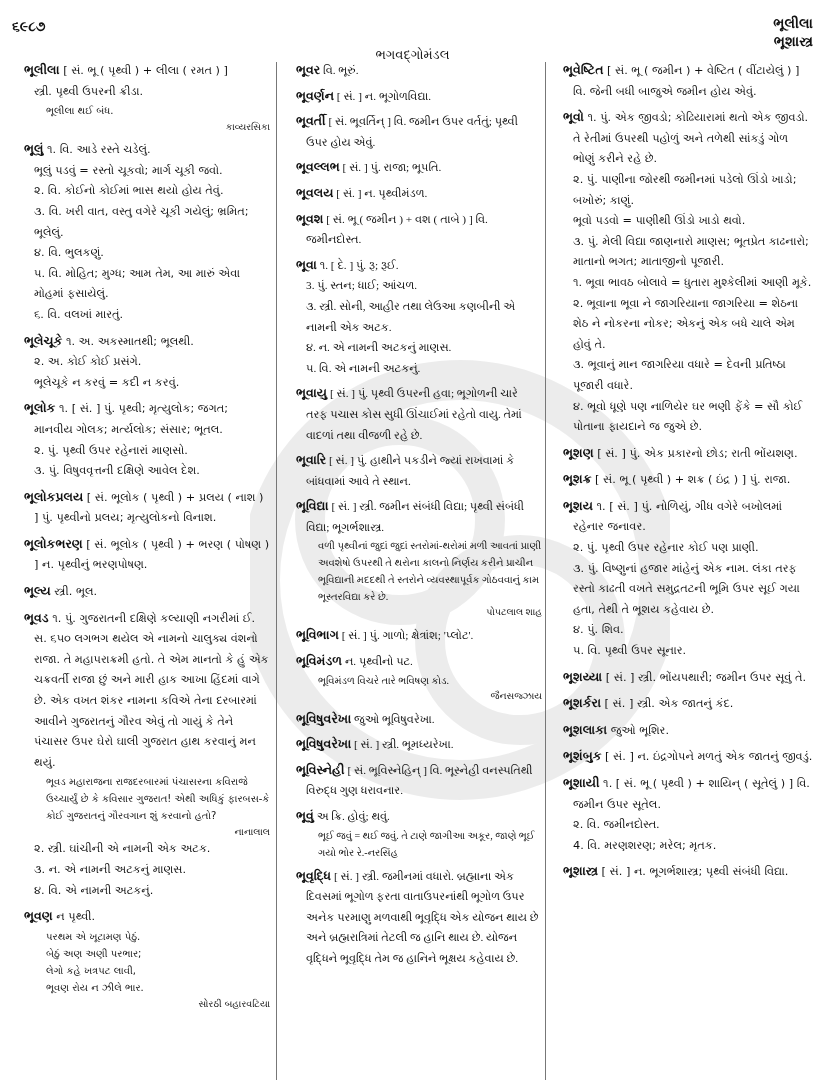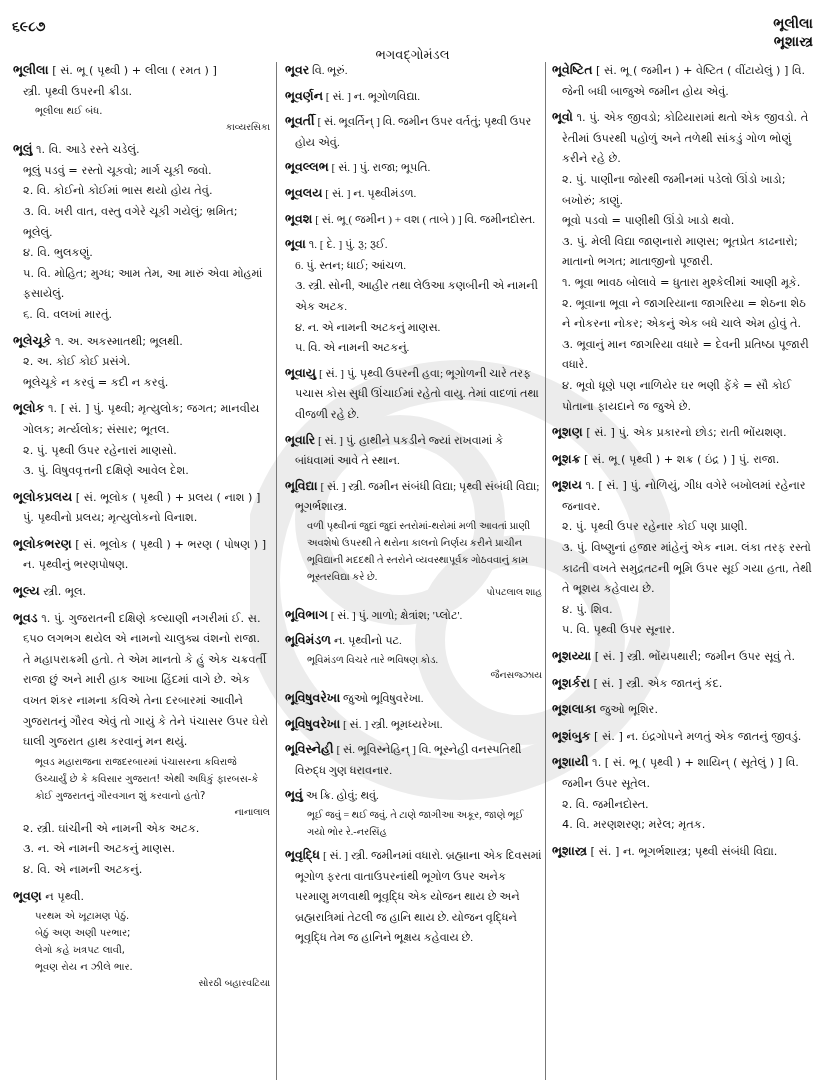--- a/index.html
+++ b/index.html
@@ -17,21 +17,21 @@
   .page-no { position: absolute; left: 12px; top: 18px; font-size: 14px; font-weight: bold; }
   .running-title { position: absolute; left: 0; width: 825px; top: 16px; text-align: center; font-size: 13px; font-weight: normal; margin-top: 31px; }
   .guide { position: absolute; right: 12px; top: 14px; text-align: right; font-size: 14px; font-weight: bold; line-height: 18px; }
   .col { position: absolute; top: 60px; font-size: 11.3px; line-height: 20.6px; }
   .col1 { left: 12px; width: 258px; }
   .col2 { left: 284px; width: 258px; font-family: Liberation Serif, serif; }
   .col3 { left: 551px; width: 262px; }
   .rule { position: absolute; top: 62px; width: 1px; background: #777; }
   .rule1 { left: 276px; height: 1018px; }
   .rule2 { left: 545px; height: 1018px; }
-  .entry { margin: 0 0 5px 1px; }
+  .entry { margin: 0 0 5px 12px; }
   .line { display: block; padding-left: 10px; text-indent: -10px; }
   .hw { font-weight: bold; font-size: 12.5px; }
   .sense { display: block; padding-left: 10px; }
   .quote { display: block; padding-left: 22px; font-size: 10px; line-height: 17px; }
   .attr { display: block; text-align: right; font-size: 9.5px; line-height: 15px; }
 </style>
 </head>
 <body>
 
 <svg class="watermark" viewBox="0 0 420 560">
@@ -118,21 +118,21 @@
       <span class="line"><span class="hw">ભૂવલ્લભ</span> <span>[ સં. ] પું. રાજા; ભૂપતિ.</span></span>
     </div>
     <div class="entry">
       <span class="line"><span class="hw">ભૂવલય</span> <span>[ સં. ] ન. પૃથ્વીમંડળ.</span></span>
     </div>
     <div class="entry">
       <span class="line"><span class="hw">ભૂવશ</span> <span>[ સં. ભૂ ( જમીન ) + વશ ( તાબે ) ] વિ. જમીનદોસ્ત.</span></span>
     </div>
     <div class="entry">
       <span class="line"><span class="hw">ભૂવા</span> <span>૧. [ દે. ] પું. રૂ; રૂઈ.</span></span>
-      <span class="sense"><span>6. પું. સ્તન; ધાઈ; આંચળ.</span></span>
+      <span class="sense"><span>3. પું. સ્તન; ધાઈ; આંચળ.</span></span>
       <span class="sense"><span>૩. સ્ત્રી. સોની, આહીર તથા લેઉઆ કણબીની એ નામની એક અટક.</span></span>
       <span class="sense"><span>૪. ન. એ નામની અટકનું માણસ.</span></span>
       <span class="sense"><span>૫. વિ. એ નામની અટકનું.</span></span>
     </div>
     <div class="entry">
       <span class="line"><span class="hw">ભૂવાયુ</span> <span>[ સં. ] પું. પૃથ્વી ઉપરની હવા; ભૂગોળની ચારે તરફ પચાસ કોસ સુધી ઊંચાઈમાં રહેતો વાયુ. તેમાં વાદળાં તથા વીજળી રહે છે.</span></span>
     </div>
     <div class="entry">
       <span class="line"><span class="hw">ભૂવારિ</span> <span>[ સં. ] પું. હાથીને પકડીને જ્યાં રાખવામાં કે બાંધવામાં આવે તે સ્થાન.</span></span>
     </div>

